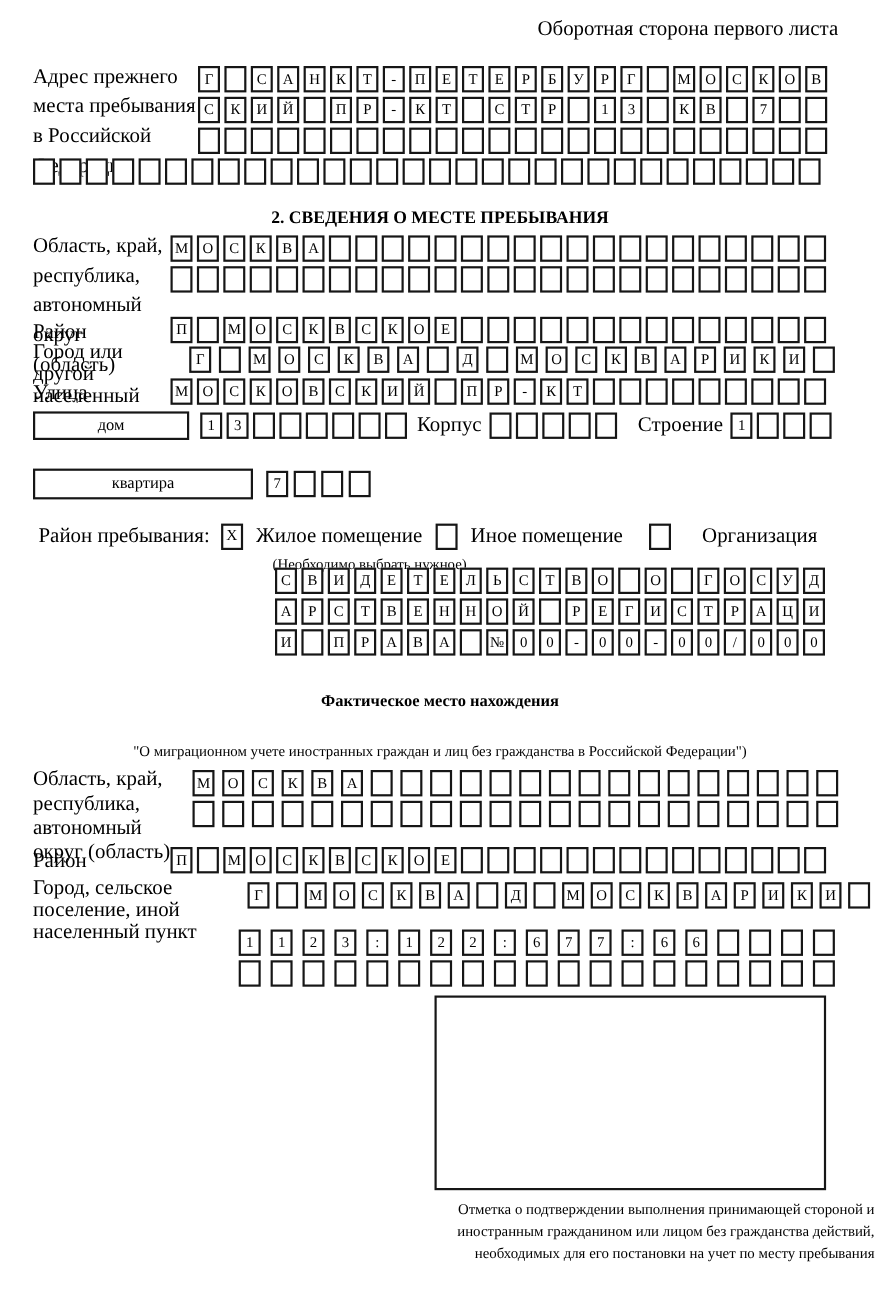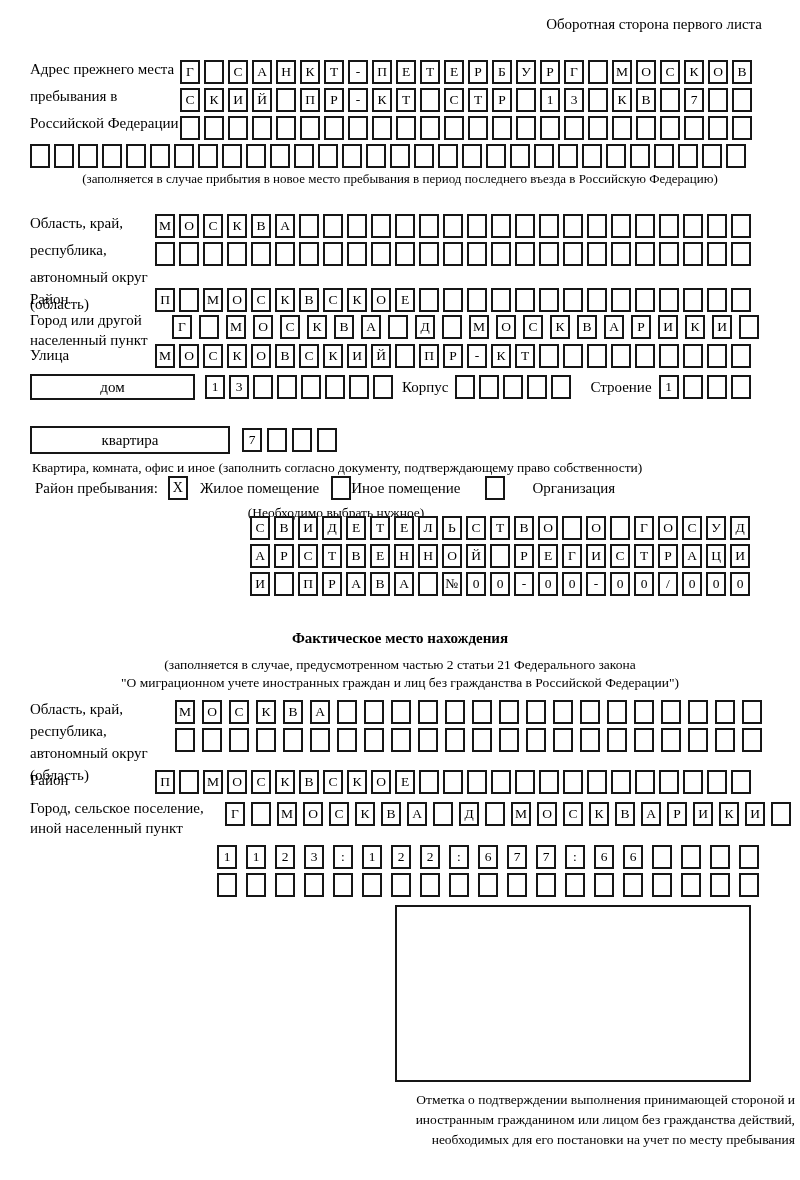--- a/index.html
+++ b/index.html
@@ -1,20 +1,20 @@
 <!DOCTYPE html>
 <html><head>
 <meta charset="utf-8">
 <style>
   html,body{margin:0;padding:0;background:#fff}
   .sheet{position:relative;width:800px;height:1180px;background:#ffffff;color:#000;
          font-family:"Liberation Serif","DejaVu Serif",serif;overflow:hidden}
   .abs{position:absolute}
   .ctr{left:0;right:0;text-align:center}
-  .lbl{font-size:15px}
+  .lbl{font-size:19px}
   .lh27{line-height:27px}
   .lh22{line-height:22px}
   .lh23{line-height:23px}
   .lh20{line-height:20px}
   .sm{font-size:14.5px;line-height:21px}
   .cap{font-size:13px}
   .cap2{font-size:13.5px}
   .bold{font-weight:bold}
   .t16{font-size:16px}
   .t15{font-size:15px}
@@ -144,22 +144,22 @@
       <span class="cell"></span>
       <span class="cell"></span>
       <span class="cell"></span>
       <span class="cell"></span>
       <span class="cell"></span>
       <span class="cell"></span>
       <span class="cell"></span>
       <span class="cell"></span>
       <span class="cell"></span>
     </div>
-  <div class="abs ctr cap" style="top:171px">(заполняется в случае прибытия в новое место пребывания в период последнего въезда в Российскую Федерацию)</div>
-
+
+  <div class="abs ctr bold t16" style="top:190px">2. СВЕДЕНИЯ О МЕСТЕ ПРЕБЫВАНИЯ</div>
 
   <div class="abs lbl lh27" style="left:30px;top:210px;width:122px">Область, край, республика, автономный округ (область)</div>
   <div class="abs grid" style="left:155px;top:214px">
       <span class="cell">М</span>
       <span class="cell">О</span>
       <span class="cell">С</span>
       <span class="cell">К</span>
       <span class="cell">В</span>
       <span class="cell">А</span>
       <span class="cell"></span>
@@ -288,21 +288,21 @@
       <span class="cell"></span>
       <span class="cell"></span>
       <span class="cell"></span>
       <span class="cell"></span>
       <span class="cell"></span>
       <span class="cell"></span>
       <span class="cell"></span>
     </div>
 
   <div class="abs frow" style="left:30px;top:374px">
-    <div class="wbox" style="width:165px;height:26px">дом</div>
+    <div class="wbox" style="width:142px;height:26px">дом</div>
     <div class="grid" style="margin-left:10px">
         <span class="cell">1</span>
         <span class="cell">3</span>
         <span class="cell"></span>
         <span class="cell"></span>
         <span class="cell"></span>
         <span class="cell"></span>
         <span class="cell"></span>
         <span class="cell"></span>
       </div>
@@ -325,28 +325,27 @@
 
   <div class="abs frow" style="left:30px;top:426px">
     <div class="wbox" style="width:200px;height:28px">квартира</div>
     <div class="grid g5" style="margin-left:12px">
         <span class="cell">7</span>
         <span class="cell"></span>
         <span class="cell"></span>
         <span class="cell"></span>
       </div>
   </div>
-  <div class="abs cap2" style="left:32px;top:460px">Квартира, комната, офис и иное (заполнить согласно документу, подтверждающему право собственности)</div>
 
   <div class="abs frow" style="left:35px;top:476px">
     <div class="lbl">Район пребывания:</div>
     <div class="chk" style="margin-left:10px">X</div>
     <div class="lbl" style="margin-left:12px">Жилое помещение</div>
     <div class="chk" style="margin-left:12px"></div>
-    <div class="lbl" style="">Иное помещение</div>
+    <div class="lbl" style="margin-left:12px">Иное помещение</div>
     <div class="chk" style="margin-left:24px"></div>
     <div class="lbl" style="margin-left:28px">Организация</div>
   </div>
   <div class="abs cap2" style="left:30px;top:505px;width:612px;text-align:center">(Необходимо выбрать нужное)</div>
 
   <div class="abs grid" style="left:250px;top:516px">
       <span class="cell">С</span>
       <span class="cell">В</span>
       <span class="cell">И</span>
       <span class="cell">Д</span>
@@ -409,21 +408,20 @@
       <span class="cell">-</span>
       <span class="cell">0</span>
       <span class="cell">0</span>
       <span class="cell">/</span>
       <span class="cell">0</span>
       <span class="cell">0</span>
       <span class="cell">0</span>
     </div>
 
   <div class="abs ctr bold t15" style="top:630px">Фактическое место нахождения</div>
-  <div class="abs ctr cap2" style="top:657px">(заполняется в случае, предусмотренном частью 2 статьи 21 Федерального закона</div>
   <div class="abs ctr cap2" style="top:675px">"О миграционном учете иностранных граждан и лиц без гражданства в Российской Федерации")</div>
 
   <div class="abs lbl lh22" style="left:30px;top:698px;width:142px">Область, край, республика, автономный округ (область)</div>
   <div class="abs grid g7" style="left:175px;top:700px">
       <span class="cell">М</span>
       <span class="cell">О</span>
       <span class="cell">С</span>
       <span class="cell">К</span>
       <span class="cell">В</span>
       <span class="cell">А</span>

